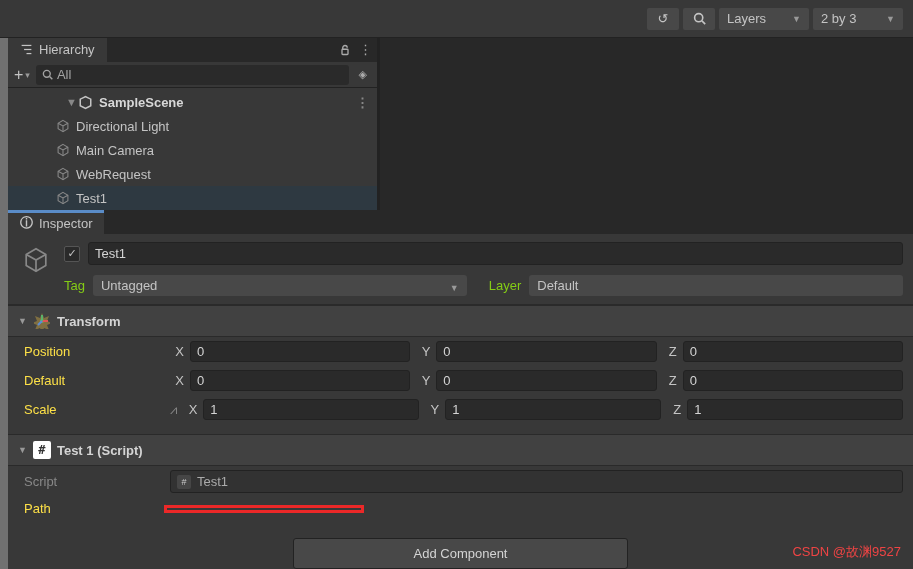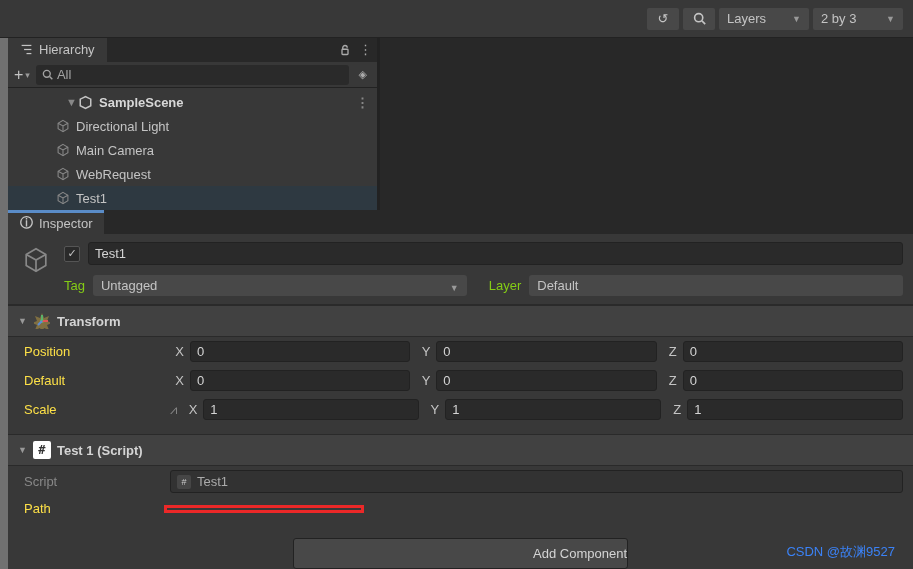--- a/index.html
+++ b/index.html
@@ -41,23 +41,23 @@
 .comp-title { font-weight: bold; color: #d4d4d4; flex: 1; }
 .comp-ico { width: 18px; height: 18px; display: flex; align-items: center; justify-content: center; font-size: 12px; }
 .prop { padding: 4px 10px 4px 16px; display: flex; align-items: center; gap: 6px; }
 .prop-lbl { width: 140px; color: #fde047; }
 .xyz { flex: 1; display: flex; gap: 6px; align-items: center; }
 .axis { width: 14px; color: #c4c4c4; text-align: right; }
 .num-in { flex: 1; background: #2a2a2a; border: 1px solid #222; color: #d4d4d4; padding: 2px 6px; border-radius: 3px; min-width: 40px; }
 .obj-field { flex: 1; background: #323232; border: 1px solid #222; color: #aaa; padding: 3px 6px; border-radius: 3px; display: flex; align-items: center; gap: 6px; }
 .path-wrap { flex: 1; position: relative; }
 .path-highlight { position: absolute; top: -4px; left: -6px; right: -6px; bottom: -4px; border: 3px solid #eb2828; pointer-events: none; }
-.add-btn { margin: 18px auto; display: block; background: #484848; border: 1px solid #222; color: #d4d4d4; padding: 7px 0; width: 335px; border-radius: 3px; text-align: right; cursor: pointer; }
+.add-btn { margin: 18px auto; display: block; background: #484848; border: 1px solid #222; color: #d4d4d4; padding: 7px 0; width: 335px; border-radius: 3px; text-align: center; cursor: pointer; }
 .arrow-sm { font-size: 9px; color: #999; }
-.watermark { position: absolute; bottom: 8px; right: 18px; color: #3b82f6; }
+.watermark { position: absolute; bottom: 8px; right: 12px; color: #ef4444; }
 svg { display: block; }
 .lock-icon { color: #aaa; }
 </style>
 </head>
 <body>
 
 <div class="toolbar">
   <button class="tool-btn">
     <span>↺</span>
   </button>

